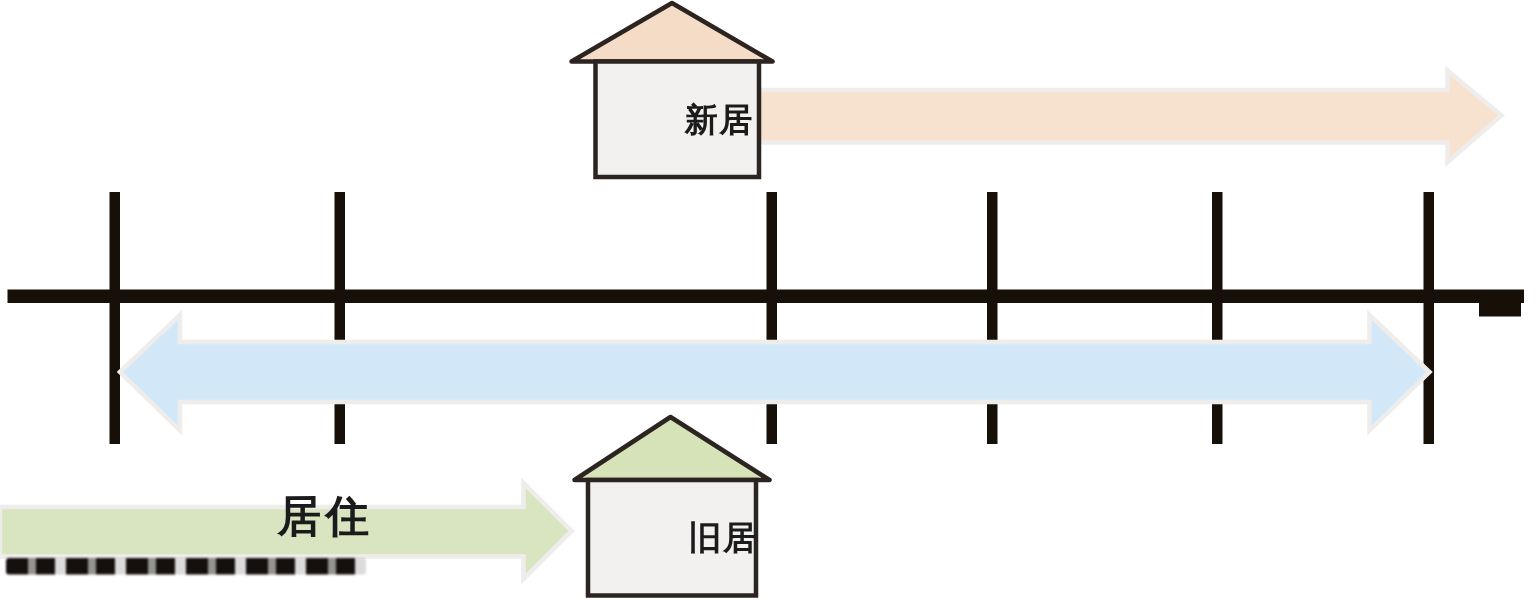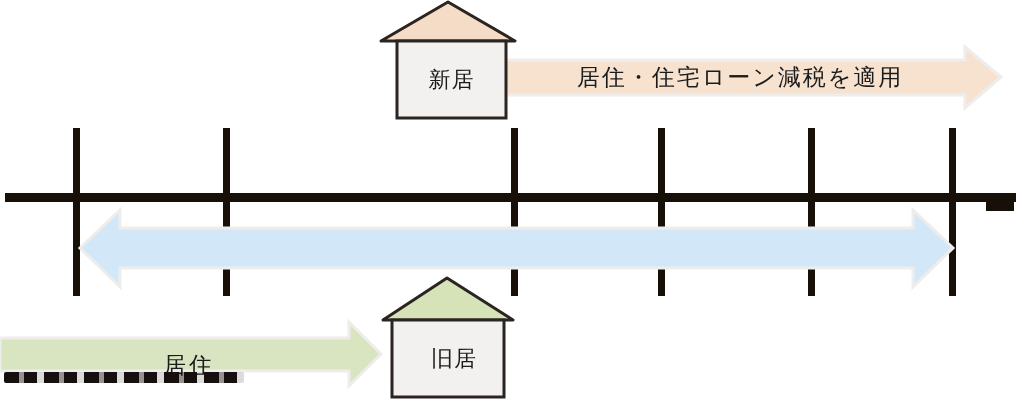--- a/index.html
+++ b/index.html
@@ -7,29 +7,30 @@
     position:relative;
     width:1024px;height:400px;
     background:#ffffff;
     overflow:hidden;
     font-family:"Liberation Sans","DejaVu Sans",sans-serif;
   }
   .stage svg{position:absolute;left:0;top:0;}
   .label{
     position:absolute;
     display:flex;align-items:center;justify-content:center;
-    color:#1b1b1b;font-weight:400;
+    color:#1b1b1b;font-weight:700;
     white-space:nowrap;
     letter-spacing:1px;
     pointer-events:none;
+    padding-left:28px;
   }
   .house-label{font-size:22px;}
   .top-arrow-label{left:505px;top:60px;width:470px;height:35px;font-size:23px;letter-spacing:2px;}
   .mid-arrow-label{left:80px;top:228px;width:873px;height:40px;font-size:27px;}
-  .bottom-arrow-label{left:0px;top:349px;width:378px;height:33px;font-size:23px;letter-spacing:3px;}
+  .bottom-arrow-label{left:0px;top:328px;width:378px;height:33px;font-size:29px;letter-spacing:3px;}
   .new-house-label{left:397px;top:41px;width:109px;height:77px;}
   .old-house-label{left:392px;top:320px;width:124px;height:77px;}
   .smudge{
     position:absolute;left:4px;top:372px;width:240px;height:11px;
     background:
       repeating-linear-gradient(90deg,
         #15100d 0px, #15100d 15px,
         rgba(21,16,13,0.45) 15px, rgba(21,16,13,0.45) 20px,
         #15100d 20px, #15100d 33px,
         rgba(21,16,13,0.15) 33px, rgba(21,16,13,0.15) 40px);
@@ -65,21 +66,20 @@
       <polygon points="381,41 448,2 515,41" stroke-width="3" stroke-linejoin="round" fill="#f5dcc6" stroke="#2b2421"></polygon>
       <rect x="397" y="41" width="109" height="77" stroke-width="3" fill="#f2f1ef" stroke="#2b2421"></rect>
     </g>
 
     <g>
       <polygon points="383,320 447,278 513,320" stroke-width="3" stroke-linejoin="round" fill="#d6e3b9" stroke="#2b2421"></polygon>
       <rect x="392" y="320" width="112" height="77" stroke-width="3" fill="#f2f1ef" stroke="#2b2421"></rect>
     </g>
   </svg>
 
-  <div class="label top-arrow-label">居住・住宅ローン減税を適用</div>
 
 
   <div class="label bottom-arrow-label">居住</div>
 
   <div class="label house-label new-house-label">新居</div>
 
   <div class="label house-label old-house-label">旧居</div>
 
   <div class="smudge"></div>
 

